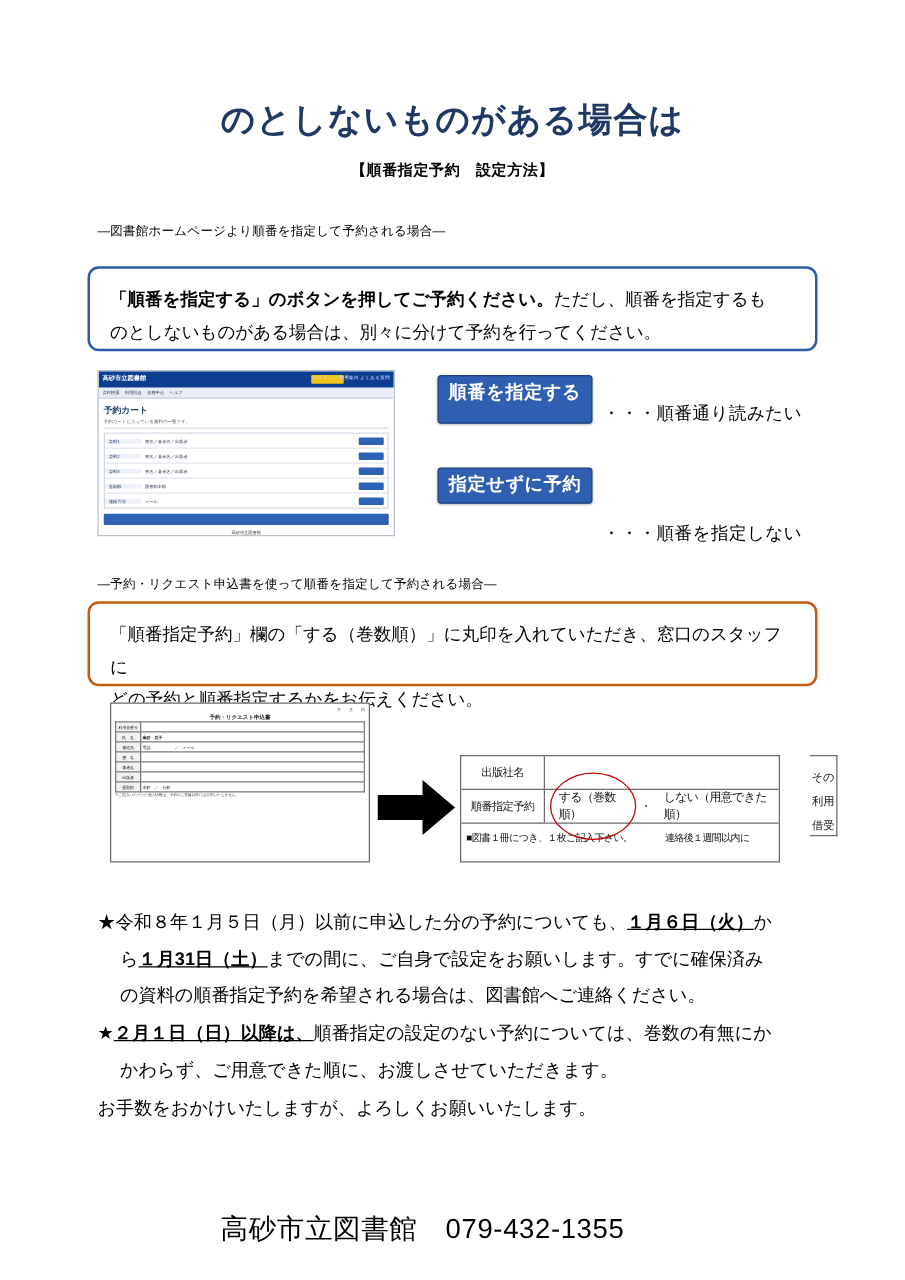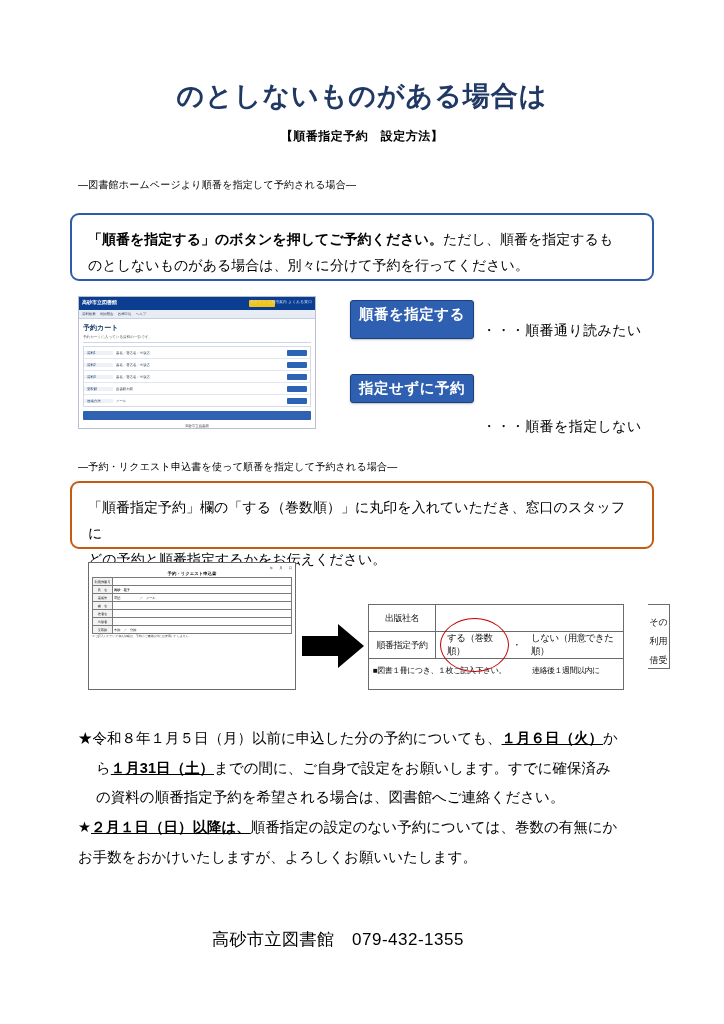--- a/index.html
+++ b/index.html
@@ -406,27 +406,27 @@
   .notes .indent {
     padding-left: 18px;
   }
   .u {
     text-decoration: underline;
     font-weight: bold;
   }
 
   .footer {
     position: absolute;
-    top: 928px;
+    top: 968px;
     left: 0;
     width: 724px;
     text-align: center;
     padding-right: 48px;
     box-sizing: border-box;
-    font-size: 17px;
+    font-size: 22px;
     letter-spacing: 0.5px;
   }
 </style>
 </head>
 <body>
 
 <div class="page">
 
   <div class="title">のとしないものがある場合は</div>
   <div class="subtitle">【順番指定予約　設定方法】</div>
@@ -561,18 +561,19 @@
     <div>その</div>
     <div>利用</div>
     <div>借受</div>
   </div>
 
   <div class="notes">
     <p><span>★令和８年１月５日（月）以前に申込した分の予約についても、</span><span class="u">１月６日（火）</span><span>か</span></p>
     <p class="indent"><span>ら</span><span class="u">１月31日（土）</span><span>までの間に、ご自身で設定をお願いします。</span><span>すでに確保済み</span></p>
     <p class="indent">の資料の順番指定予約を希望される場合は、図書館へご連絡ください。</p>
     <p><span>★</span><span class="u">２月１日（日）以降は、</span><span>順番指定の設定のない予約については、巻数の有無にか</span></p>
+    <p class="indent">かわらず、ご用意できた順に、お渡しさせていただきます。</p>
     <p>お手数をおかけいたしますが、よろしくお願いいたします。</p>
   </div>
 
   <div class="footer">高砂市立図書館　079-432-1355</div>
 
 </div>
 
 </body></html>

